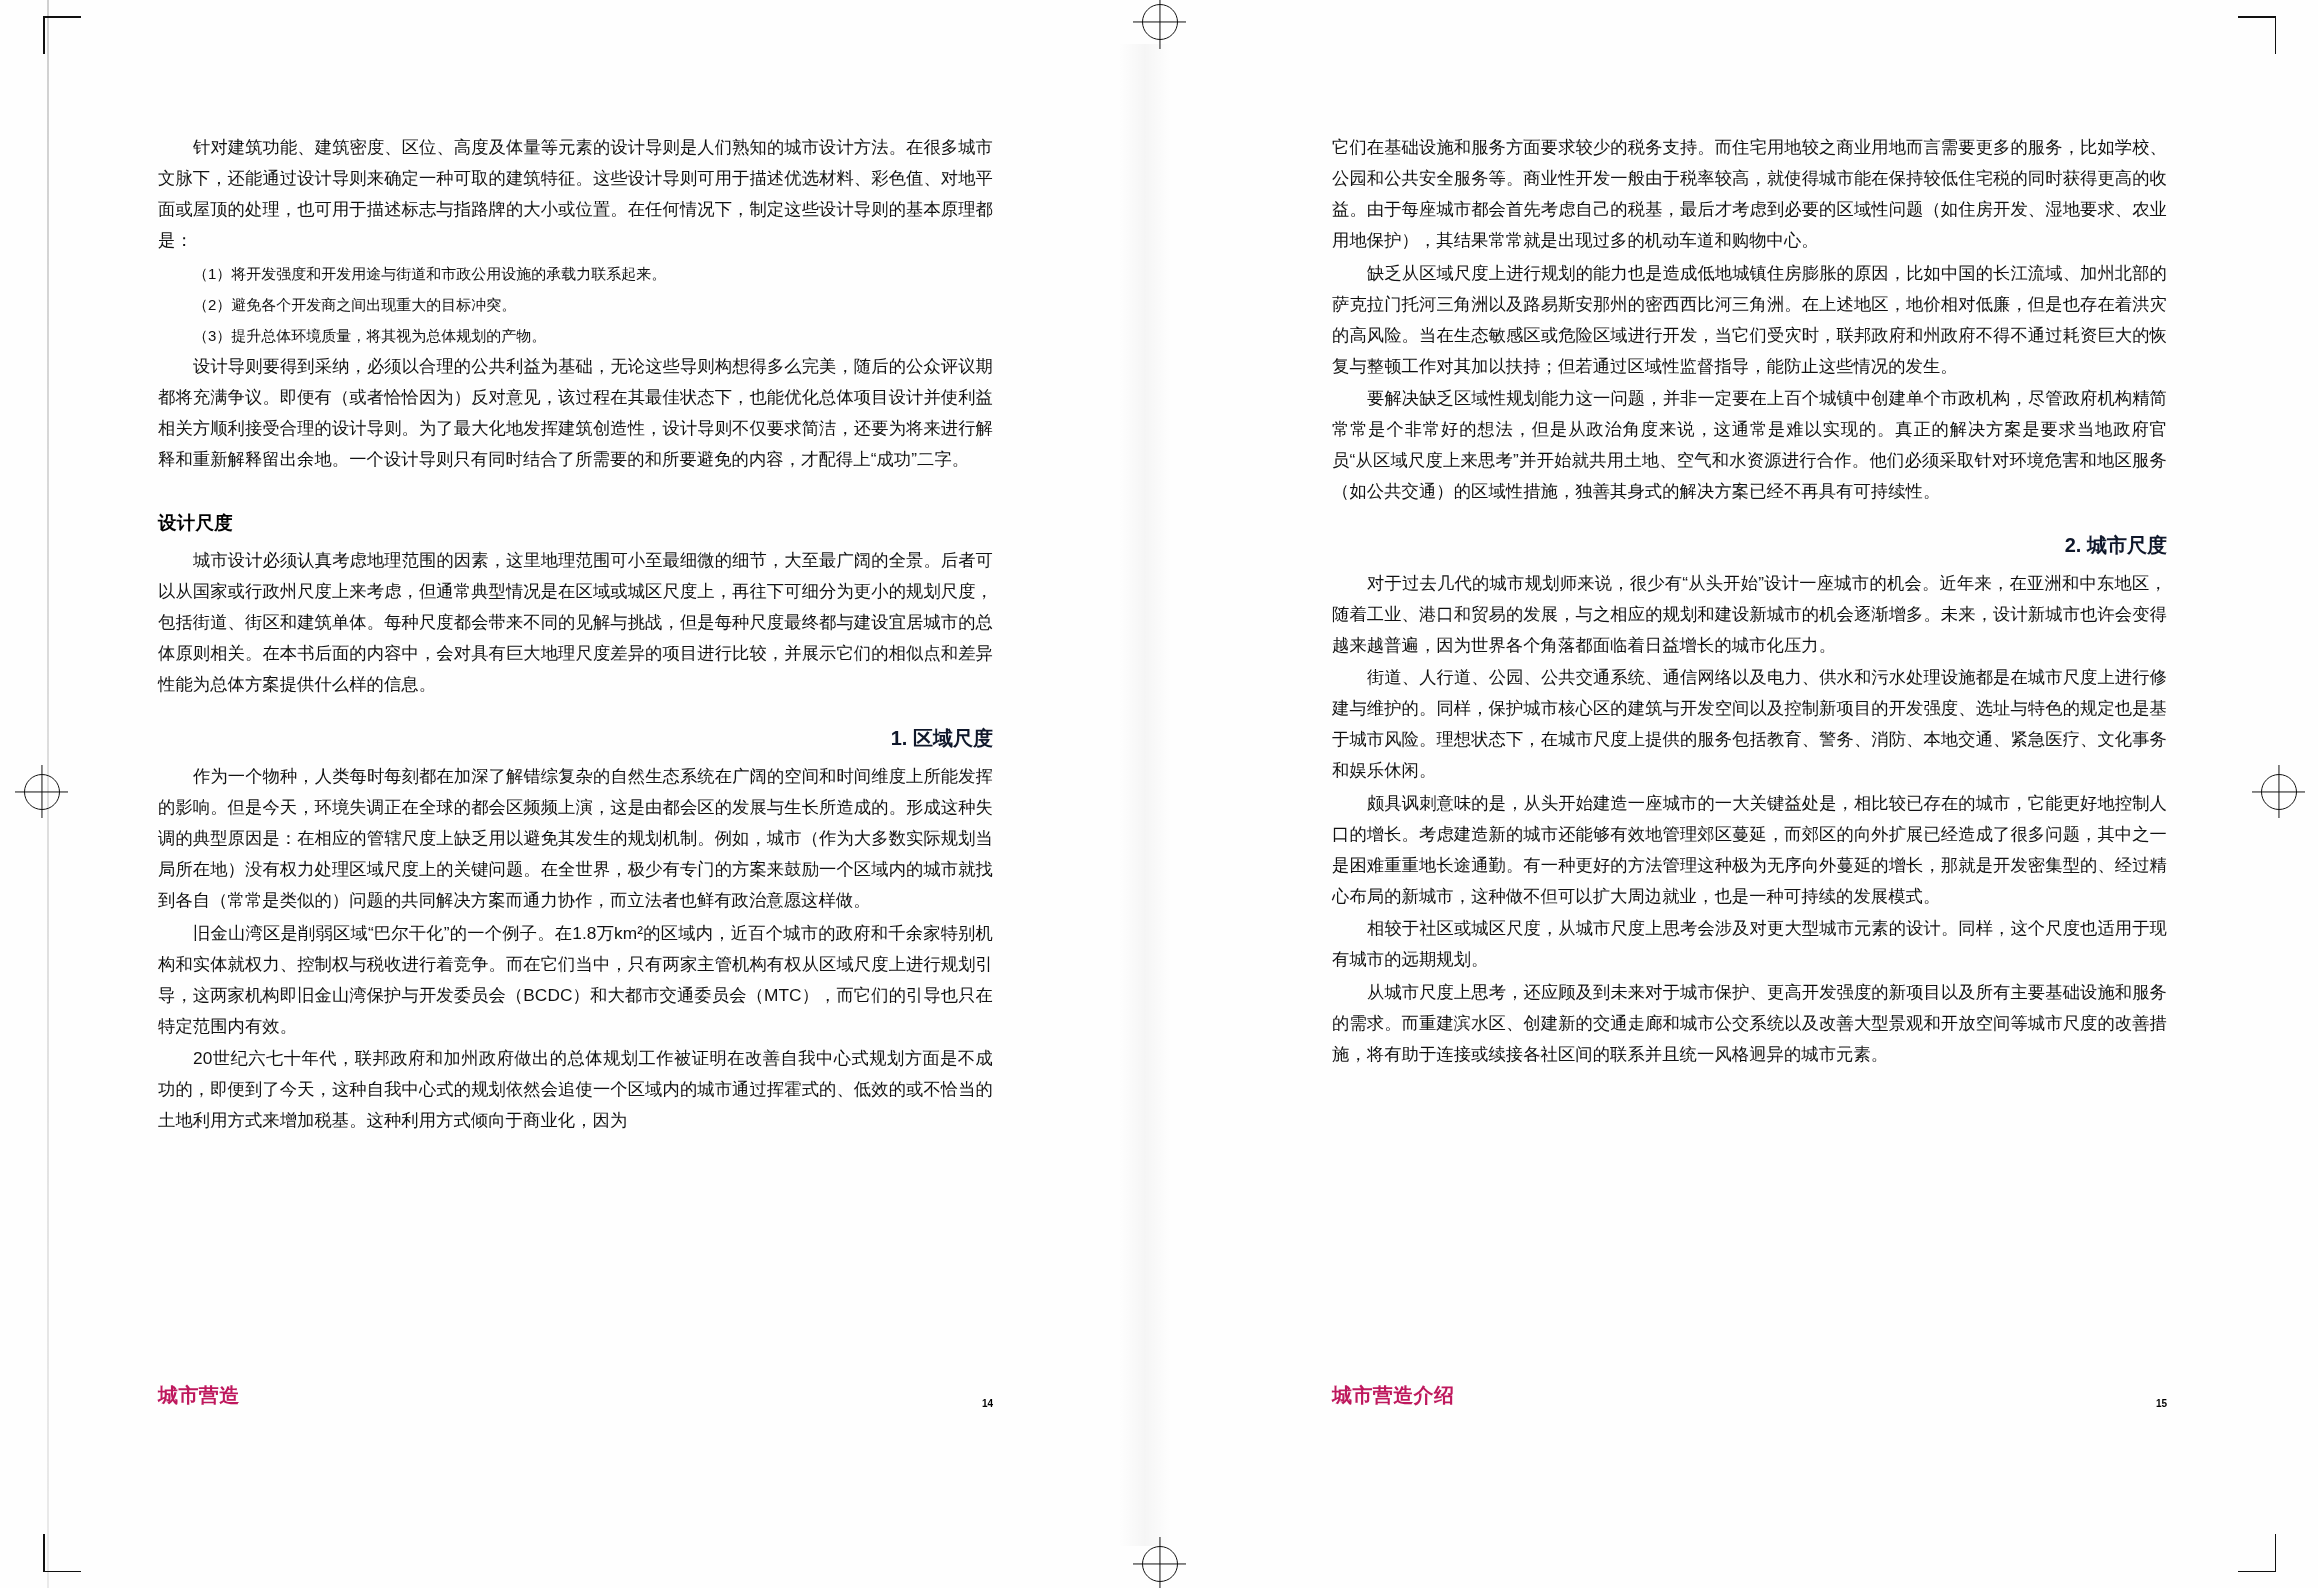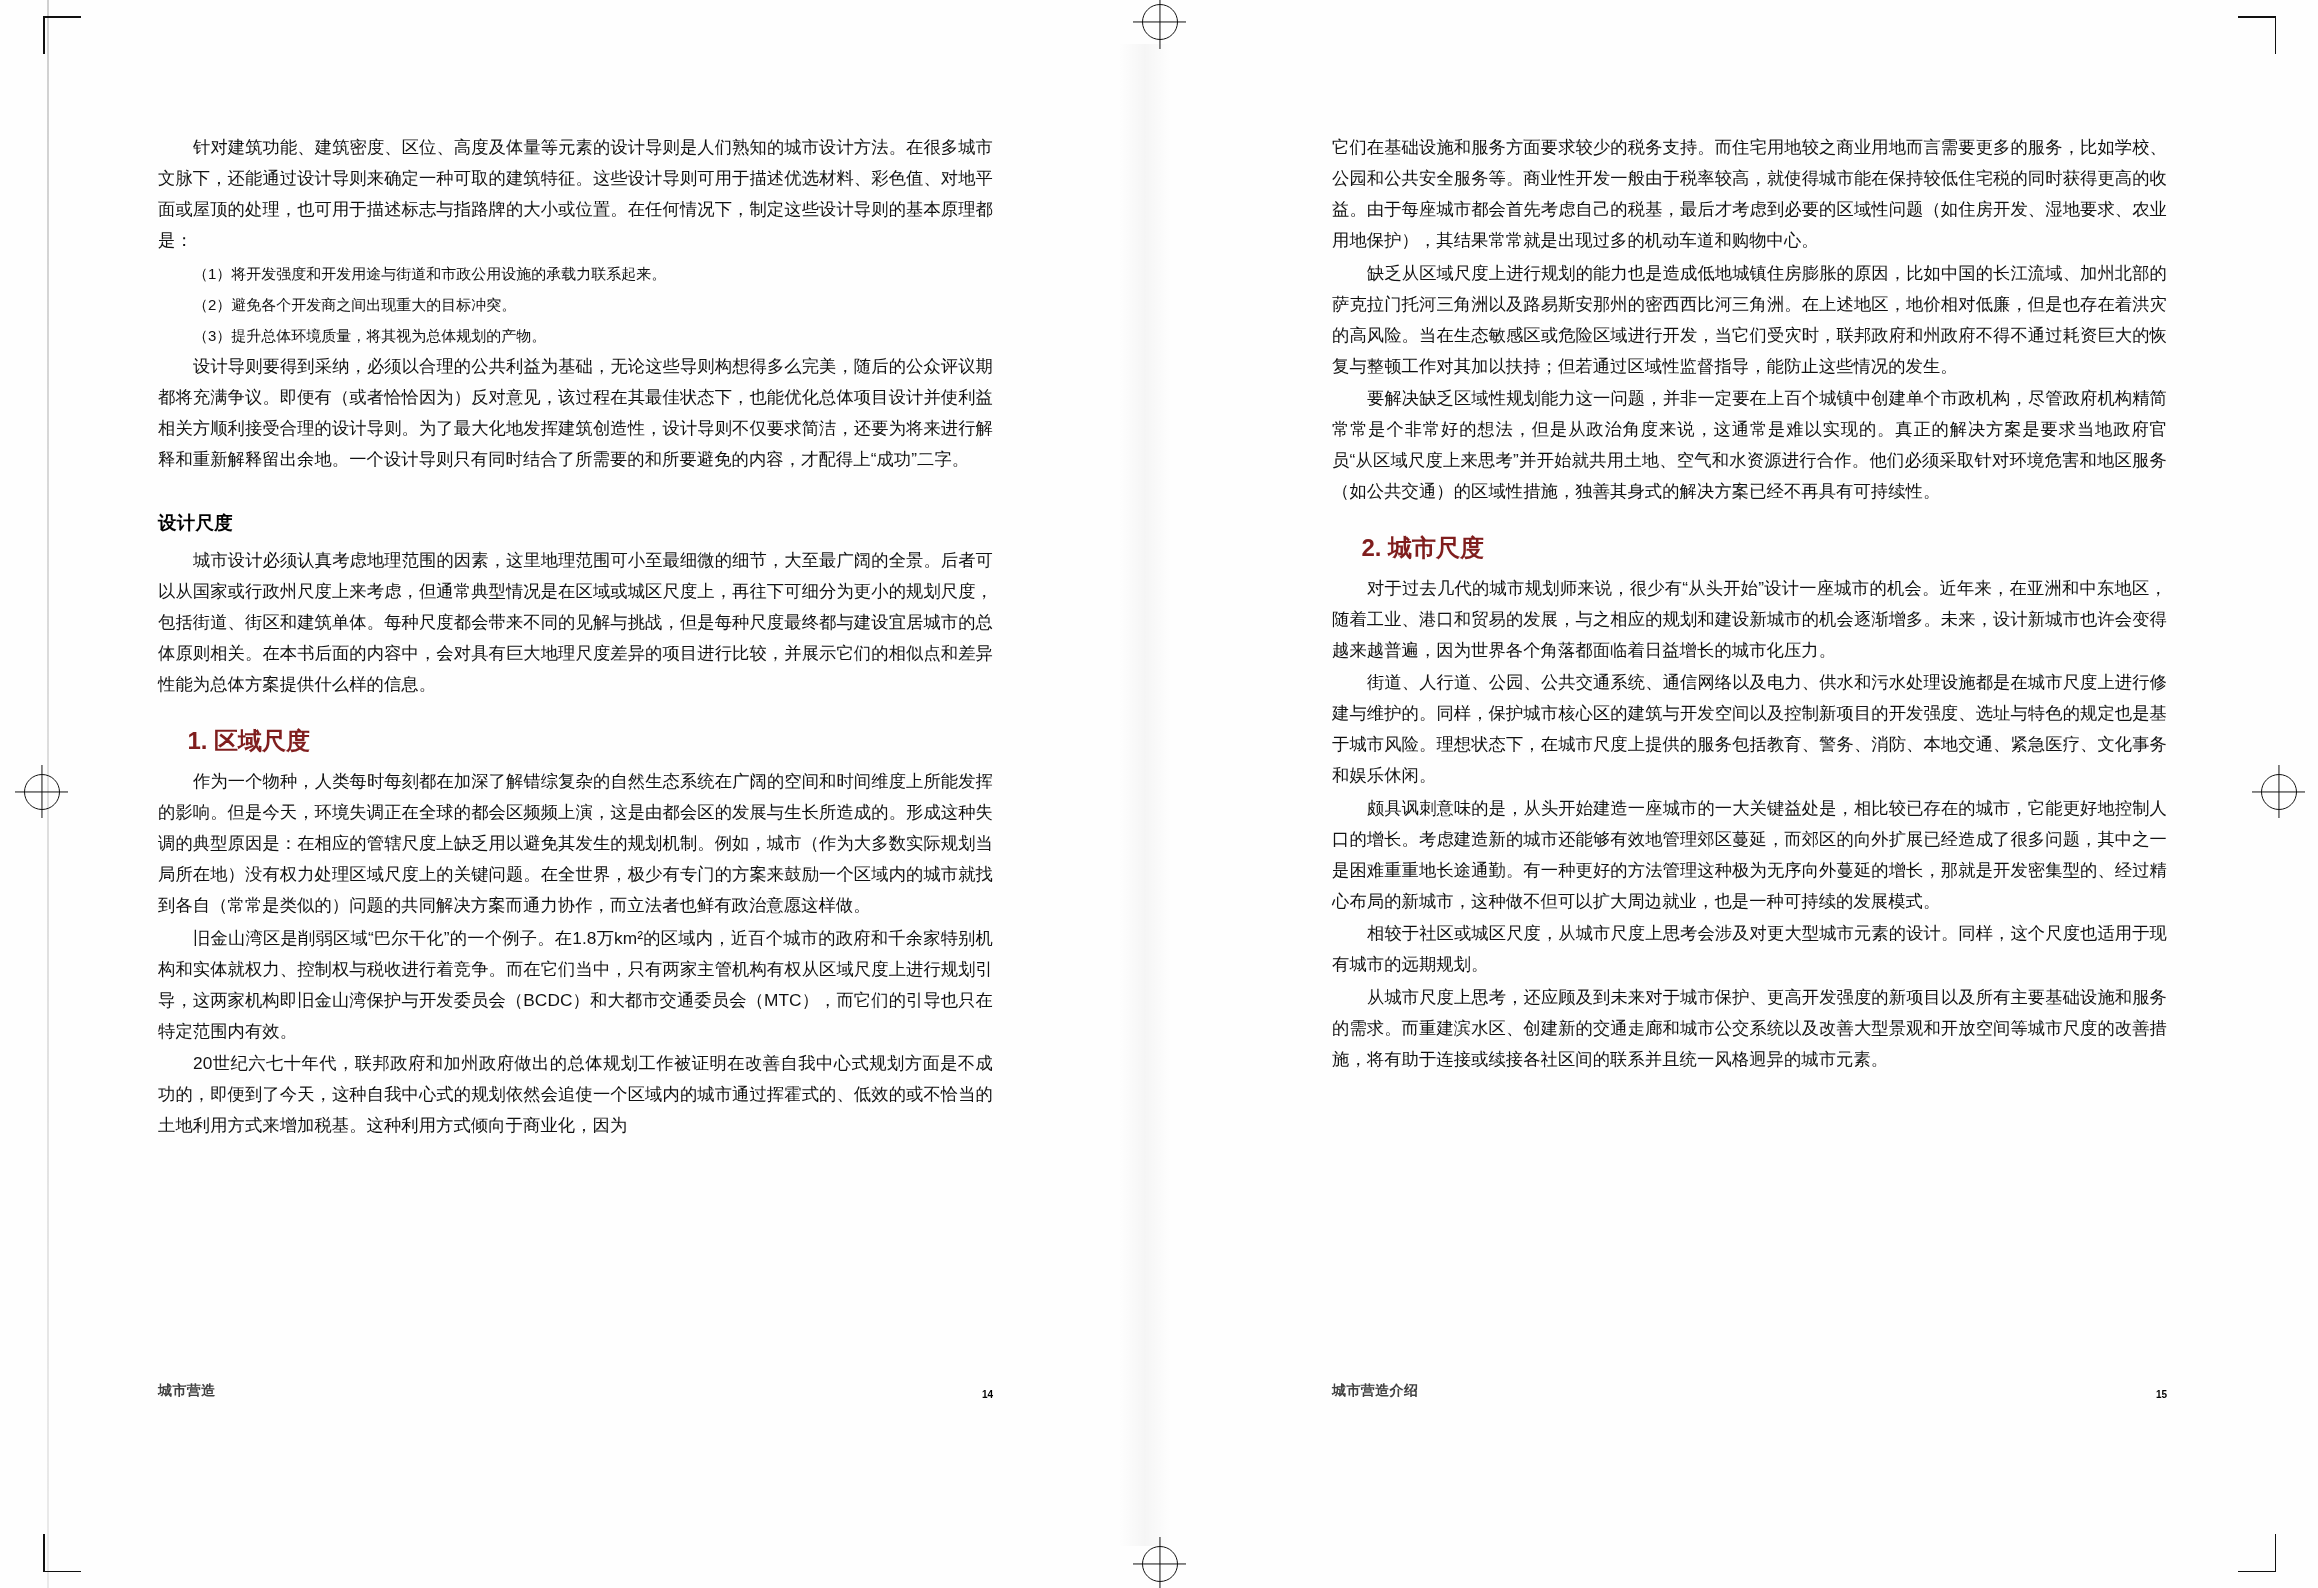--- a/index.html
+++ b/index.html
@@ -101,24 +101,25 @@
   }
 
   h2.sec-title {
     font-size: 18.4px;
     font-weight: bold;
     margin: 0 0 10.3px 0;
     letter-spacing: 0.4px;
     color: #000;
   }
   h3.sub-title {
-    font-size: 24px;
+    font-size: 20px;
     font-weight: bold;
     margin: 25px 0 8.8px 29.4px;
-    color: #7f1d1d;
+    color: #0f172a;
+    text-align: right;
   }
   p.body {
     font-size: 17.3px;
     line-height: 31px;
     margin: 0 0 1.5px 0;
     text-indent: 35px;
     text-align: justify;
     text-justify: inter-ideograph;
     letter-spacing: 0.1px;
     color: #111;
@@ -139,23 +140,23 @@
     position: absolute;
     width: 835px;
     top: 1382px;
     display: flex;
     justify-content: space-between;
     align-items: flex-end;
   }
   .footer-left  { left: 158px; }
   .footer-right { left: 1332px; gap: 17px; }
   .footer-title {
-    font-size: 14px;
-    font-weight: bold;
-    color: #404040;
+    font-size: 20px;
+    font-weight: bold;
+    color: #be185d;
     letter-spacing: 0.4px;
   }
   .footer-page {
     font-size: 10px;
     font-weight: bold;
     color: #000;
   }
 </style>
 </head>
 <body>

